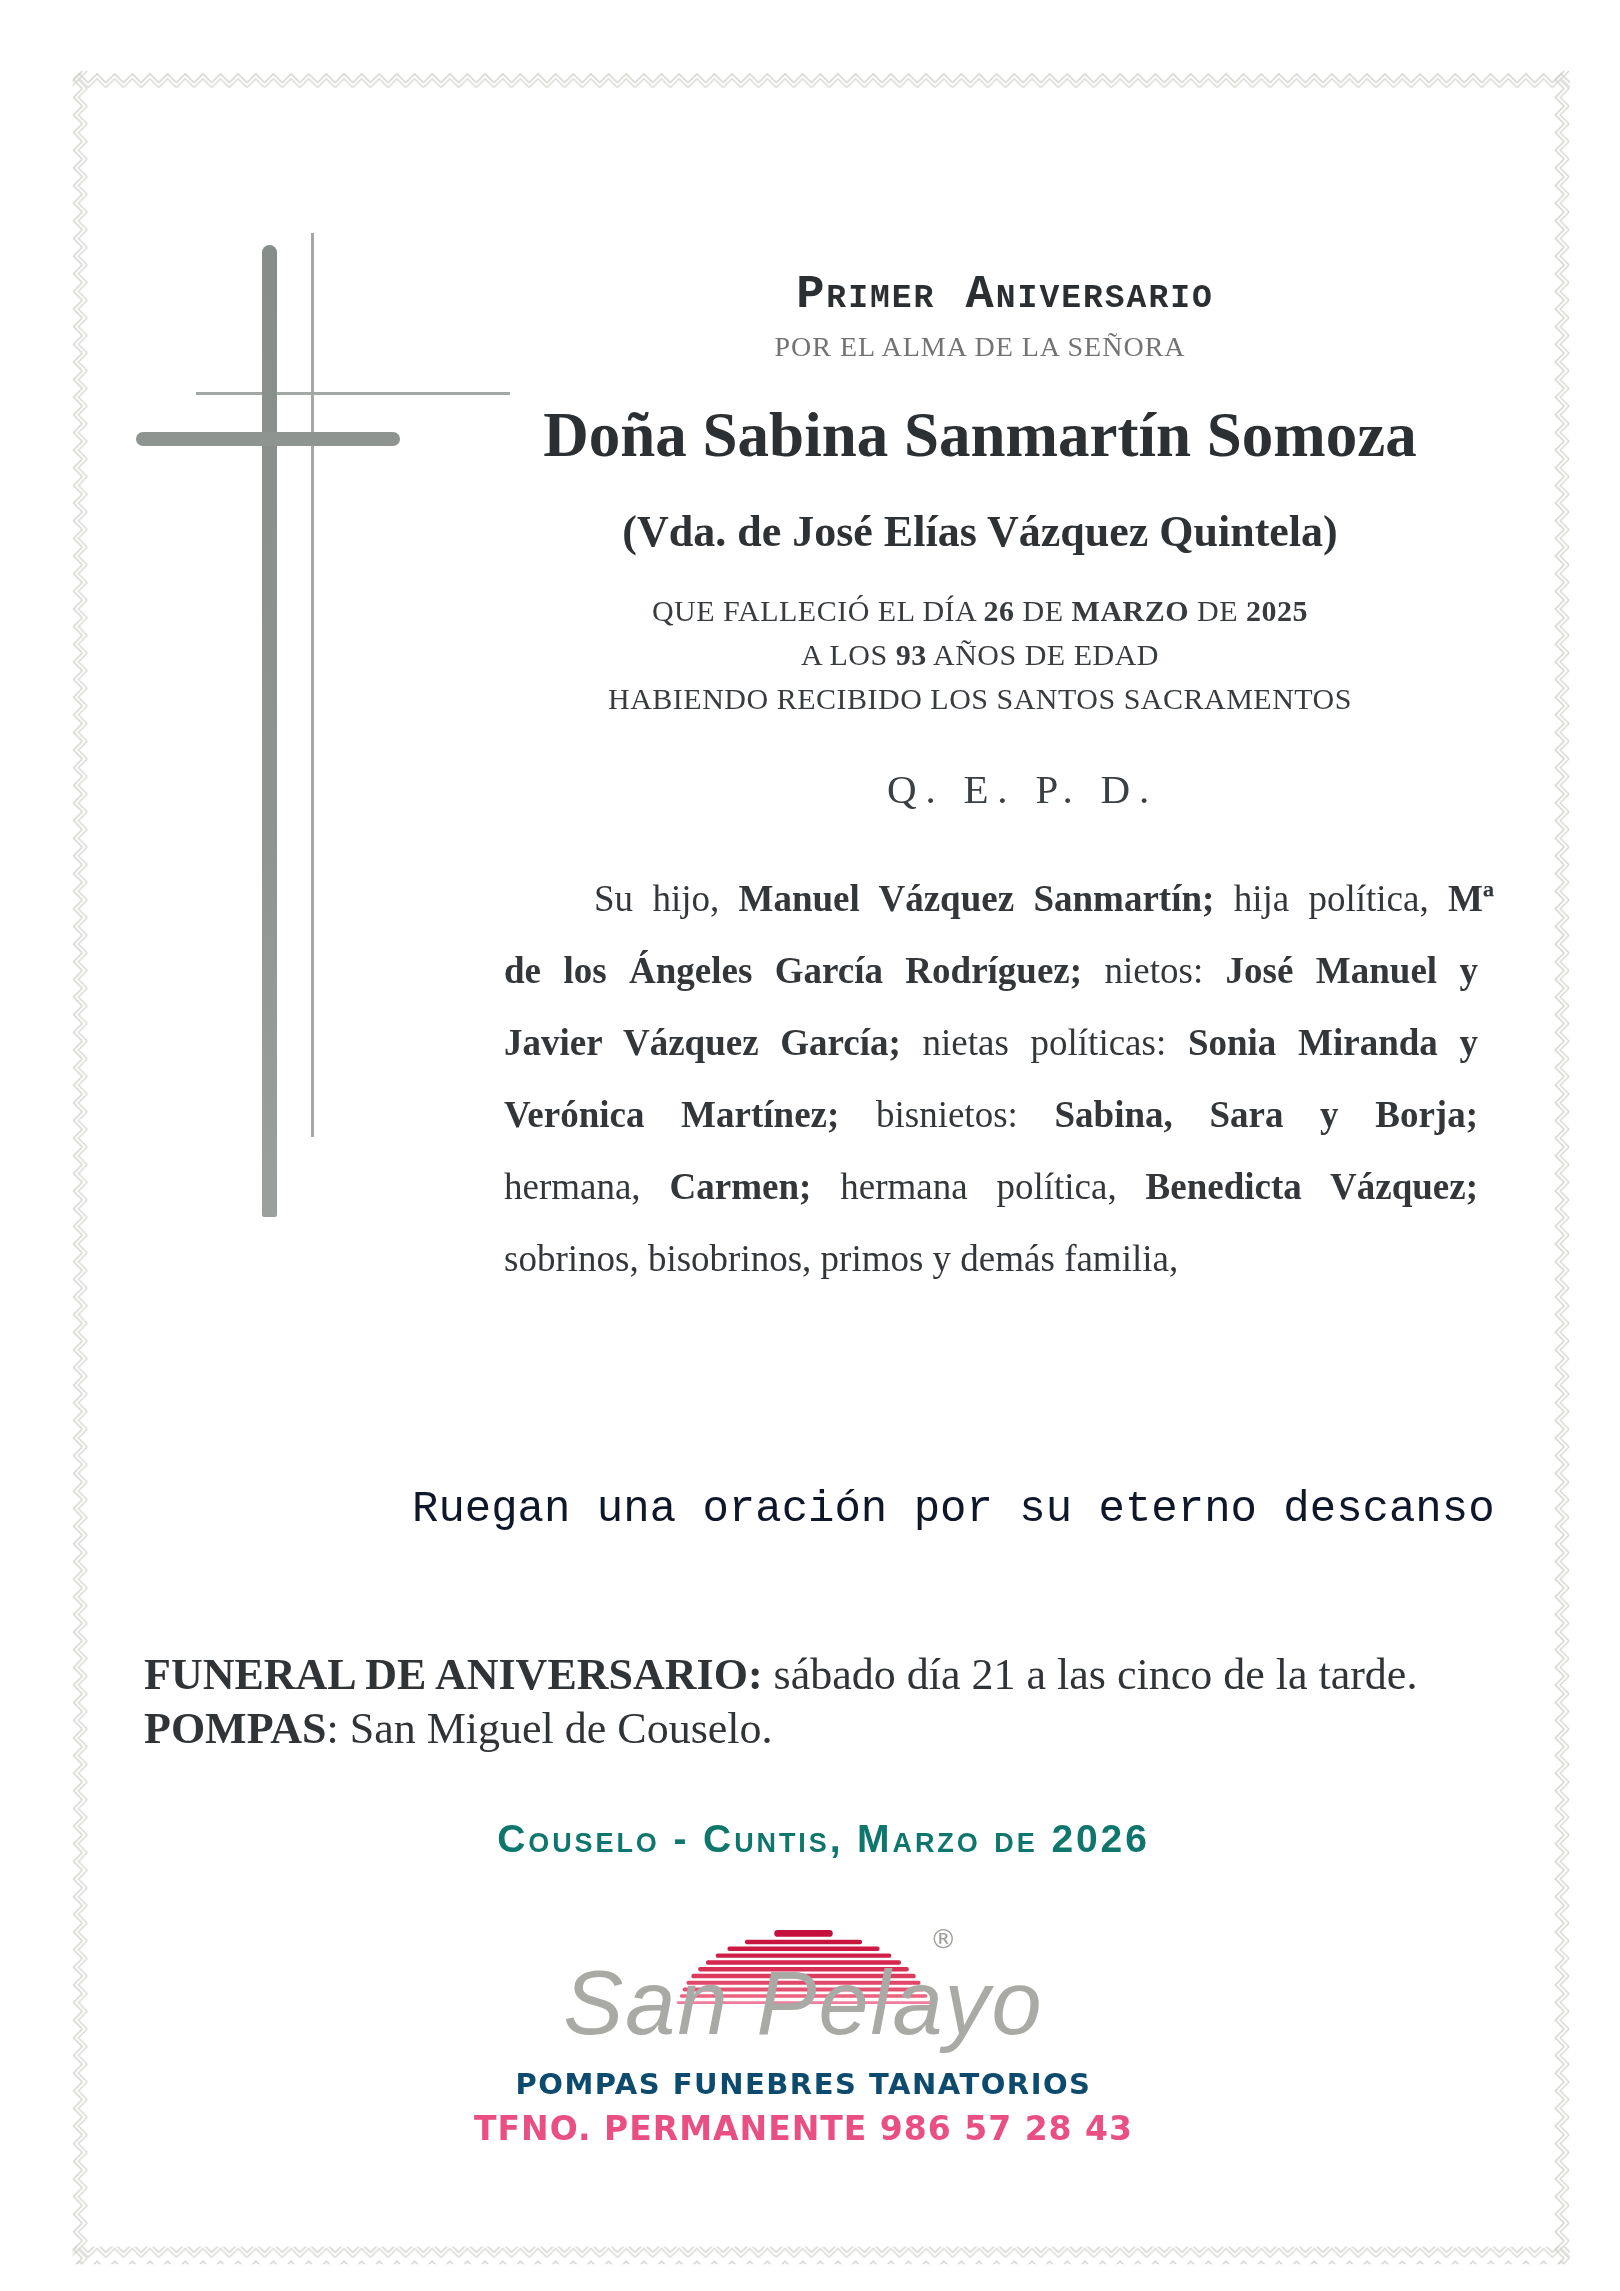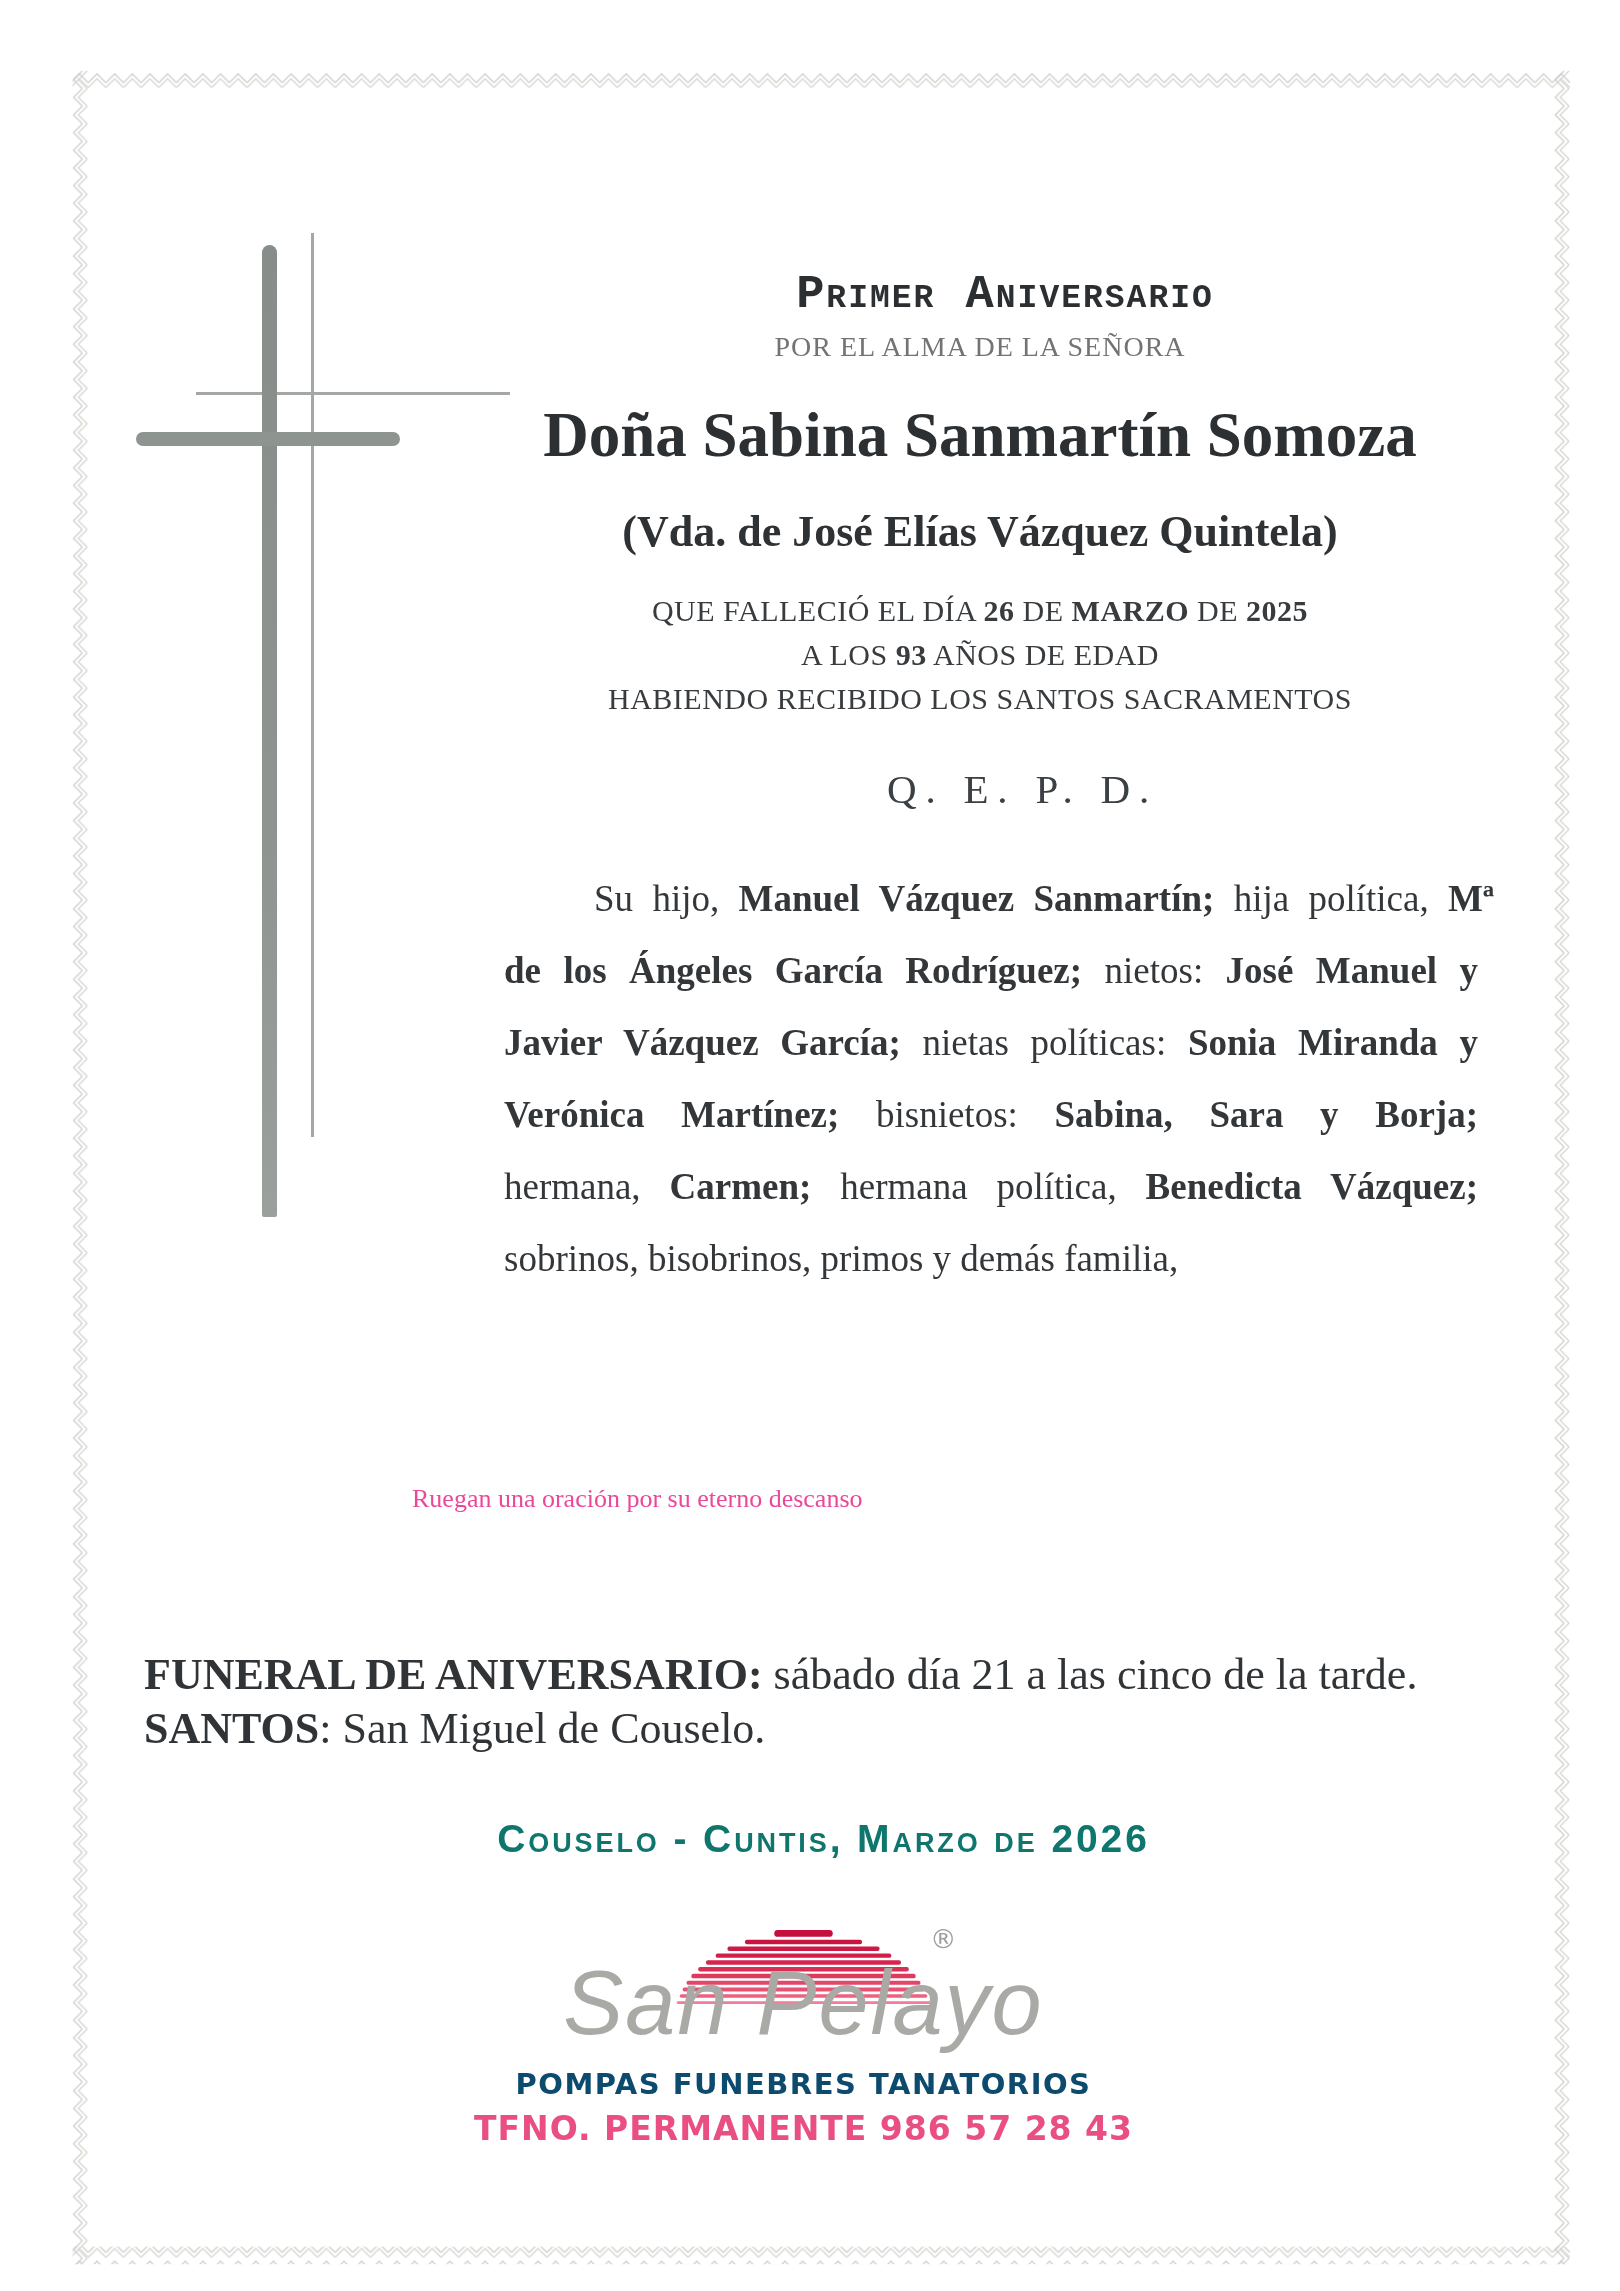--- a/index.html
+++ b/index.html
@@ -70,22 +70,22 @@
     height:72px;line-height:72px;
     text-align:justify;text-align-last:justify;margin-left:16px;
   }
   .fam-line.first{padding-left:90px;width:900px;}
   .fam-line.last{text-align:right;text-align-last:left;}
   .b{font-weight:bold;}
 
   
   .prayer{
     left:412px;top:1484px;
-    font-family:Liberation Serif, serif;
-    font-size:26px;color:#ec4899;
+    font-family:Liberation Mono, monospace;
+    font-size:44px;color:#0f172a;
   }
   .funeral{left:144px;top:1613px;font-size:44px;color:#303437;margin-top:36px;}
   .church{left:144px;top:1703px;font-size:44px;color:#303437;}
   .place-date{
     left:314px;top:1817px;width:1019px;text-align:center;
     font-family:"Liberation Sans", sans-serif;
     font-variant:small-caps;font-weight:bold;
     font-size:39px;letter-spacing:2.9px;color:#0f766e;
   }
 
@@ -158,21 +158,21 @@
     <div class="fam-line first"><span>Su hijo, </span><span class="b">Manuel Vázquez Sanmartín;</span><span> hija política, </span><span class="b">Mª</span></div>
     <div class="fam-line"><span class="b">de los Ángeles García Rodríguez;</span><span> nietos: </span><span class="b">José Manuel y</span></div>
     <div class="fam-line"><span class="b">Javier Vázquez García;</span><span> nietas políticas: </span><span class="b">Sonia Miranda y</span></div>
     <div class="fam-line"><span class="b">Verónica Martínez;</span><span> bisnietos: </span><span class="b">Sabina, Sara y Borja;</span></div>
     <div class="fam-line"><span>hermana, </span><span class="b">Carmen;</span><span> hermana política, </span><span class="b">Benedicta Vázquez;</span></div>
     <div class="fam-line last"><span>sobrinos, bisobrinos, primos y demás familia,</span></div>
   </div>
 
   <div class="abs prayer">Ruegan una oración por su eterno descanso</div>
   <div class="abs funeral"><span class="b">FUNERAL DE ANIVERSARIO:</span><span> sábado día 21 a las cinco de la tarde.</span></div>
-  <div class="abs church"><span class="b">SANTOS</span><span>: San Miguel de Couselo.</span></div>
+  <div class="abs church"><span class="b">POMPAS</span><span>: San Miguel de Couselo.</span></div>
   <div class="abs place-date">Couselo - Cuntis, Marzo de 2026</div>
 
   <div class="abs footer">
     <div class="sun-wrap">
       <svg width="255" height="78" viewBox="0 0 260 80" aria-hidden="true">
         <rect x="100" y="1" width="60" height="7" rx="3.5" fill="#c50f3c"></rect>
         <rect x="70" y="11" width="120" height="4.6" rx="2" fill="#c81540"></rect>
         <rect x="52" y="18" width="156" height="4.6" rx="2" fill="#cc1a45"></rect>
         <rect x="40" y="25" width="180" height="4.6" rx="2" fill="#d02049"></rect>
         <rect x="30" y="32" width="200" height="4.6" rx="2" fill="#d4264e"></rect>

